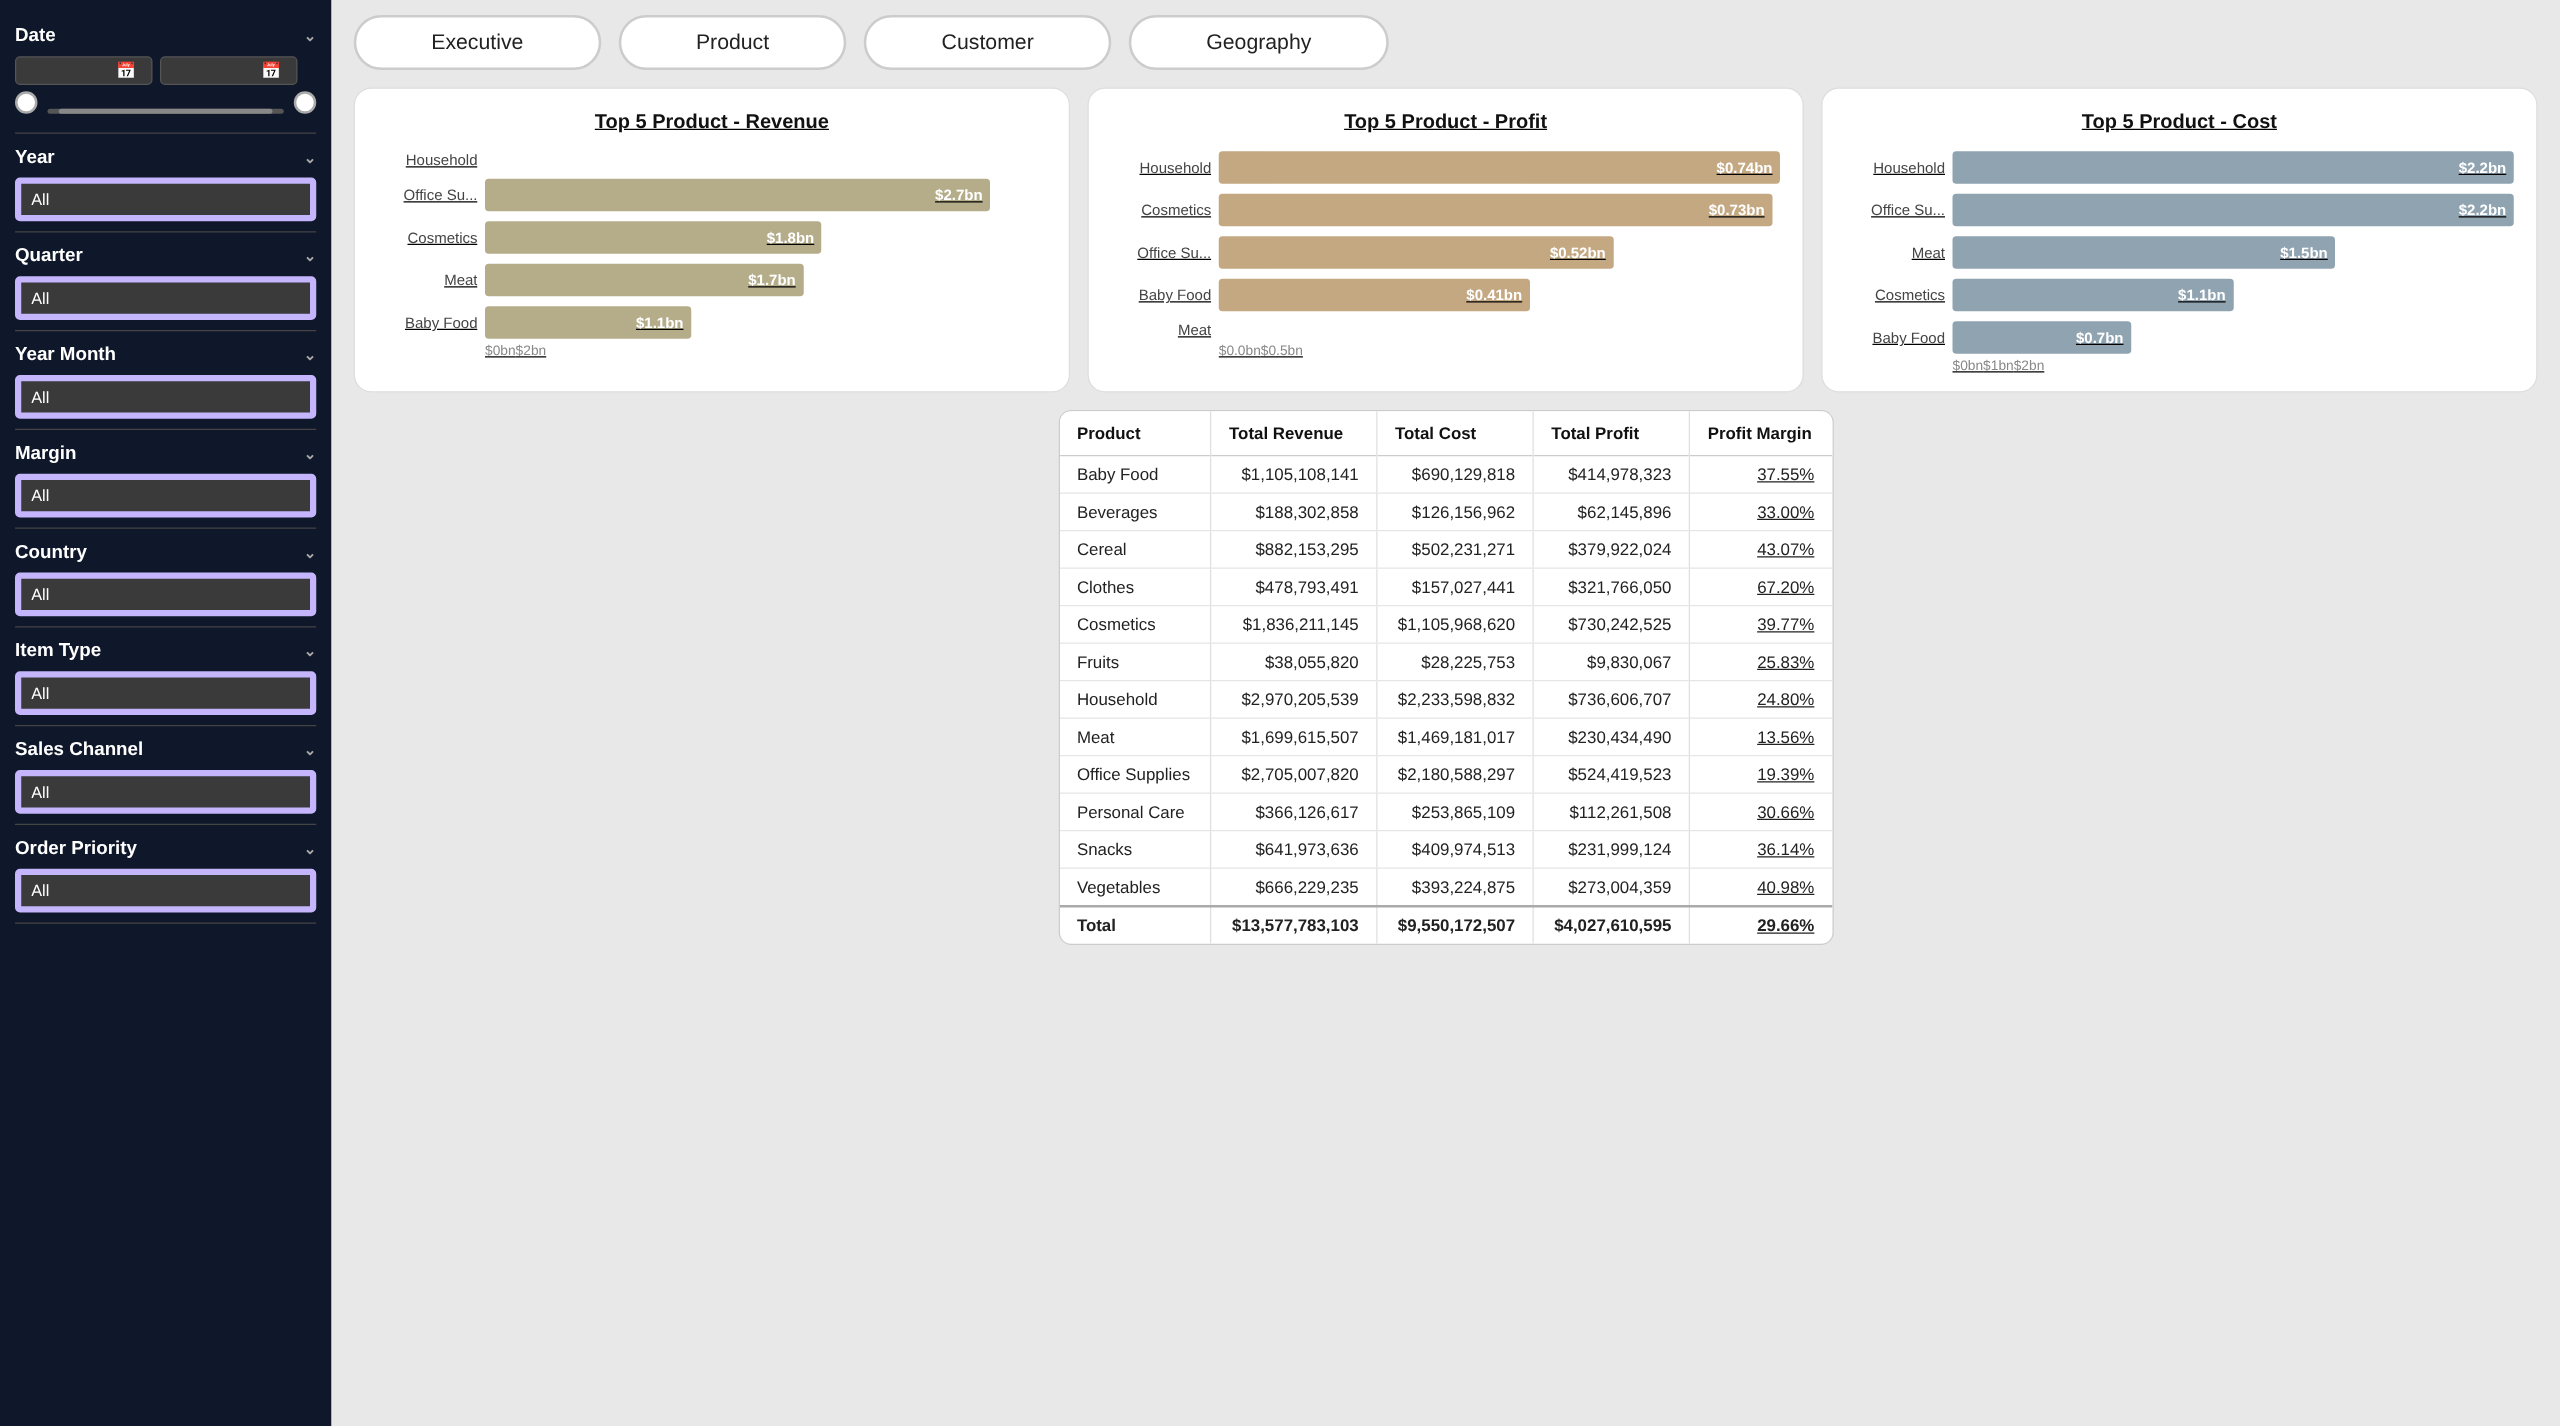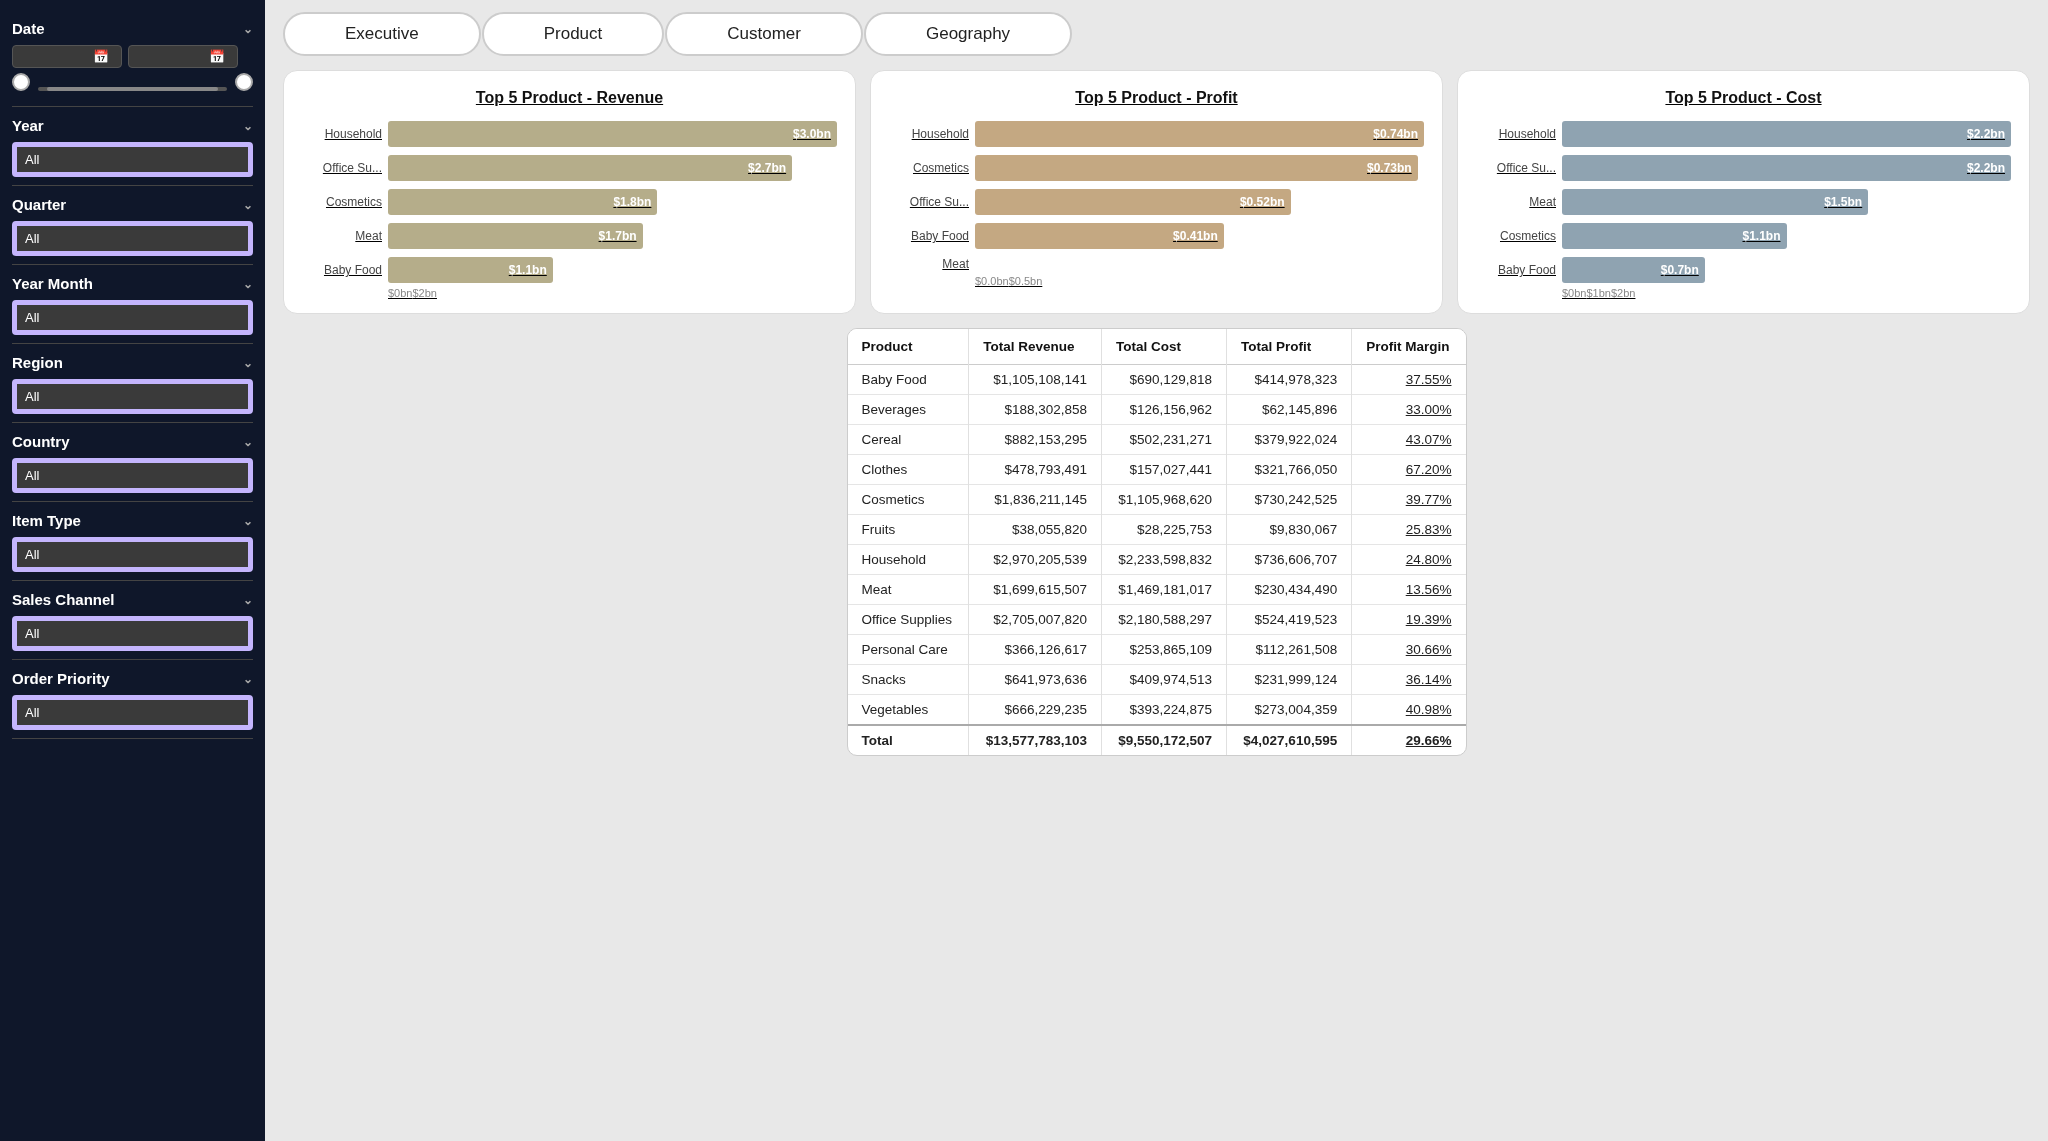--- a/index.html
+++ b/index.html
@@ -129,21 +129,21 @@
       display: flex;
       flex-direction: column;
       padding: 12px 18px;
       gap: 14px;
       overflow-y: auto;
     }
 
     
     .nav-tabs {
       display: flex;
-      gap: 1px;
+      gap: 14px;
       flex-wrap: wrap;
     }
     .nav-tab {
       background: #fff;
       border: 2px solid #ccc;
       border-radius: 30px;
       padding: 10px 60px;
       font-size: 17px;
       font-weight: 500;
       cursor: pointer;
@@ -325,21 +325,21 @@
       <span>Year Month</span>
       <span class="chevron">⌄</span>
     </div>
     <select class="filter-select">
       <option>All</option>
     </select>
   </div>
 
   <div class="filter-section">
     <div class="filter-header">
-      <span>Region</span>
+      <span>Margin</span>
       <span class="chevron">⌄</span>
     </div>
     <select class="filter-select">
       <option>All</option>
     </select>
   </div>
 
   <div class="filter-section">
     <div class="filter-header">
       <span>Country</span>
@@ -390,23 +390,20 @@
     <button class="nav-tab">Geography</button>
   </div>
 
   <div class="charts-row">
 
     <div class="chart-card">
       <div class="chart-title">Top 5 Product - Revenue</div>
       <div class="bar-chart">
           <div class="bar-row">
             <div class="bar-label">Household</div>
-            <div class="bar-wrap">
-              <div class="bar-fill" style="width: 100%; background: rgb(181, 173, 138);">$3.0bn</div>
-            </div>
           </div>
           <div class="bar-row">
             <div class="bar-label">Office Su...</div>
             <div class="bar-wrap">
               <div class="bar-fill" style="width: 90%; background: rgb(181, 173, 138); padding-left: 12px;">$2.7bn</div>
             </div>
           </div>
           <div class="bar-row">
             <div class="bar-label">Cosmetics</div>
             <div class="bar-wrap">

